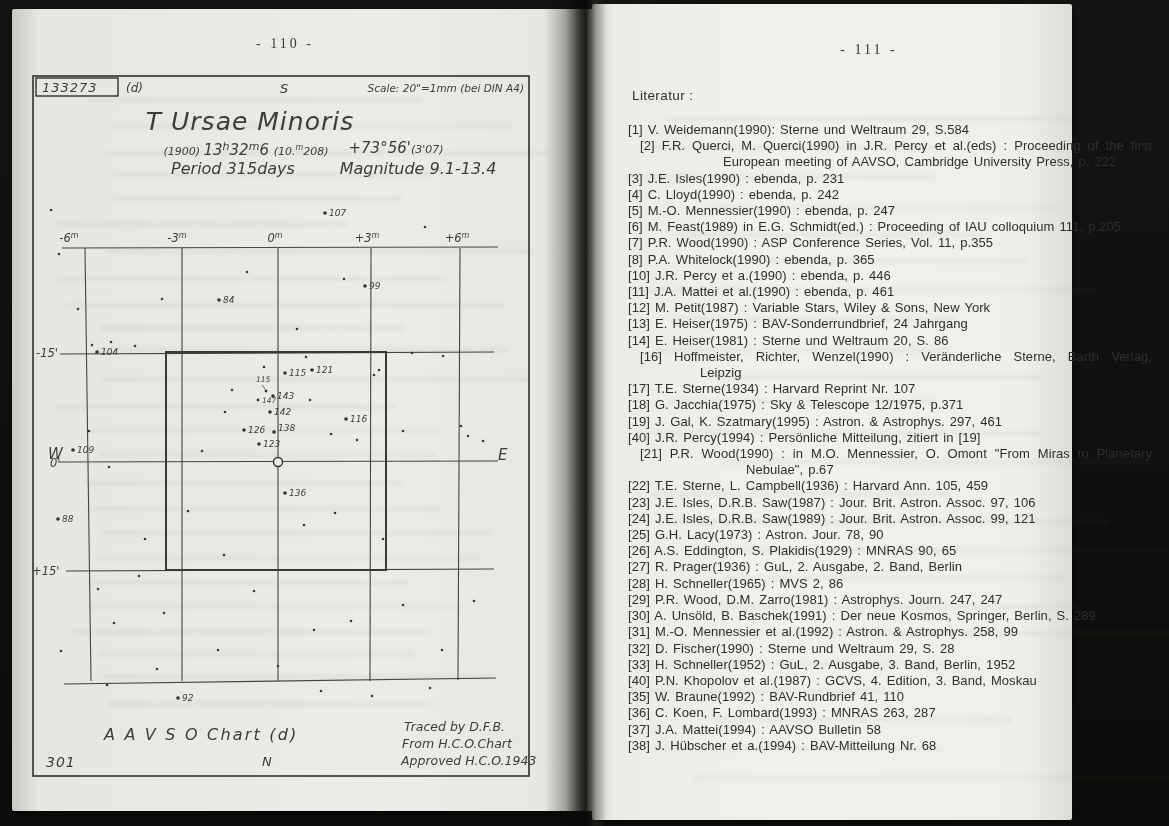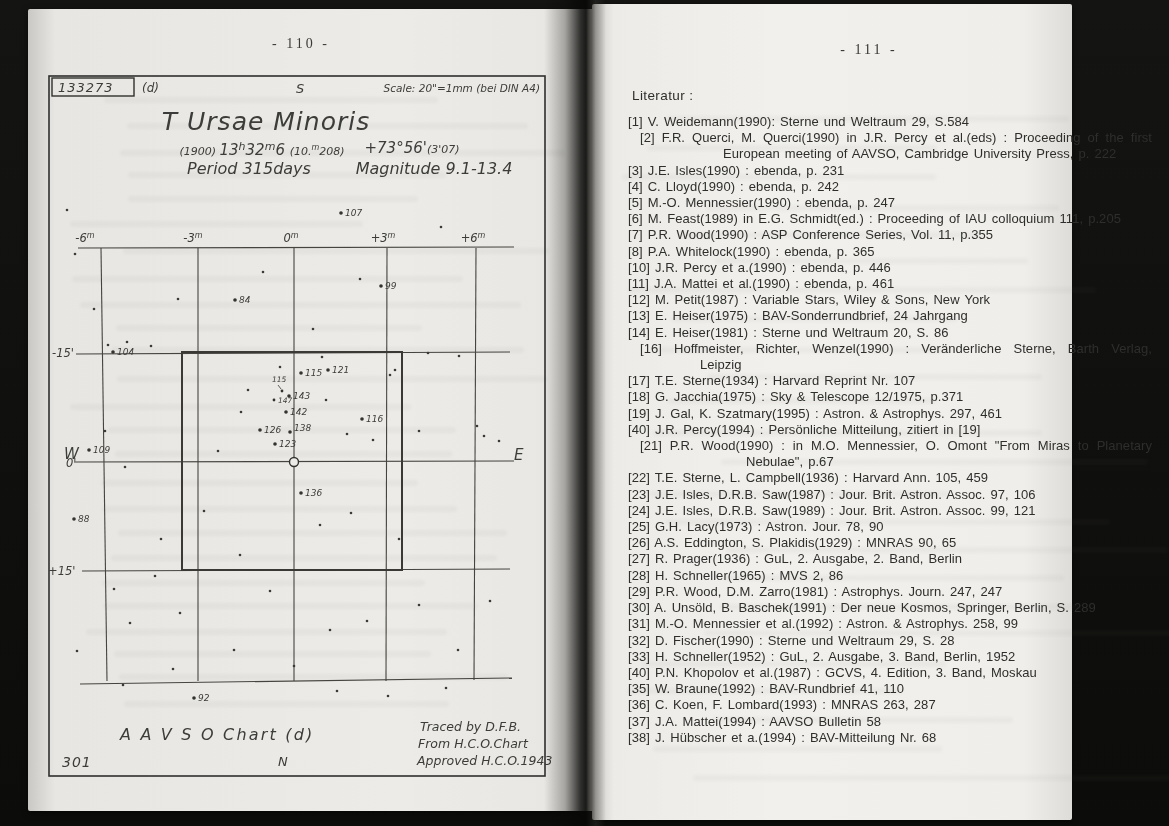--- a/index.html
+++ b/index.html
@@ -1,34 +1,34 @@
 <!DOCTYPE html>
 <html><head>
 <meta charset="utf-8">
 <style>
   html,body{margin:0;padding:0;background:#0a0a08;}
   .canvas{position:relative;width:1169px;height:826px;overflow:hidden;
           background:linear-gradient(180deg,#141412 0%,#0c0c0a 100%);
           font-family:"Liberation Sans",sans-serif;}
   .page{position:absolute;border-radius:2px;}
-  .page-left{left:28px;top:9px;width:673px;height:802px;
+  .page-left{left:12px;top:9px;width:673px;height:802px;
     background:linear-gradient(90deg,#c9c8c4 0%,#e7e6e2 4%,#ecebe7 55%,#e6e5e1 88%,#cfcec9 98%,#a8a7a2 100%);
     box-shadow:0 2px 6px rgba(0,0,0,.5);}
   .page-right{left:592px;top:4px;width:480px;height:816px;
     background:linear-gradient(90deg,#b9b8b4 0%,#ecebe8 3%,#f1f0ed 40%,#efeeeb 90%,#dddcd8 100%);
     box-shadow:0 2px 6px rgba(0,0,0,.5);}
   .gutter{position:absolute;left:544px;top:0;width:70px;height:826px;z-index:6;pointer-events:none;
     background:linear-gradient(90deg,rgba(8,8,6,0) 0%,rgba(8,8,6,.30) 30%,rgba(8,8,6,.82) 52%,rgba(8,8,6,.92) 60%,rgba(60,58,54,.35) 74%,rgba(8,8,6,.06) 88%,rgba(8,8,6,0) 100%);}
   .pageno{position:absolute;font-family:"Liberation Serif",serif;color:#3a3a38;
           font-size:14px;letter-spacing:3px;text-align:center;}
   .pageno-left{left:208px;top:27px;width:130px;}
   .pageno-right{left:212px;top:38px;width:130px;color:#333331;}
   .lit-heading{position:absolute;left:40px;top:84px;font-size:13.5px;color:#2e2e2c;
                letter-spacing:.4px;}
-  .refs{position:absolute;left:36px;top:110px;width:524px;font-size:13px;
+  .refs{position:absolute;left:36px;top:118px;width:524px;font-size:13px;
         line-height:16.2px;color:#2e2e2c;letter-spacing:.05px;word-spacing:1.4px;}
   .ref-line{white-space:nowrap;}
   .ref-line.justify{white-space:normal;text-align:justify;-moz-text-align-last:justify;text-align-last:justify;padding-left:12px;}
   .ghost{position:absolute;background:#6e6d68;border-radius:3px;filter:blur(1.4px);pointer-events:none;}
   svg text{user-select:none;}
   .hw{font-family:"DejaVu Sans",sans-serif;font-style:italic;fill:#3c3c3a;}
 </style>
 </head>
 <body>
 

